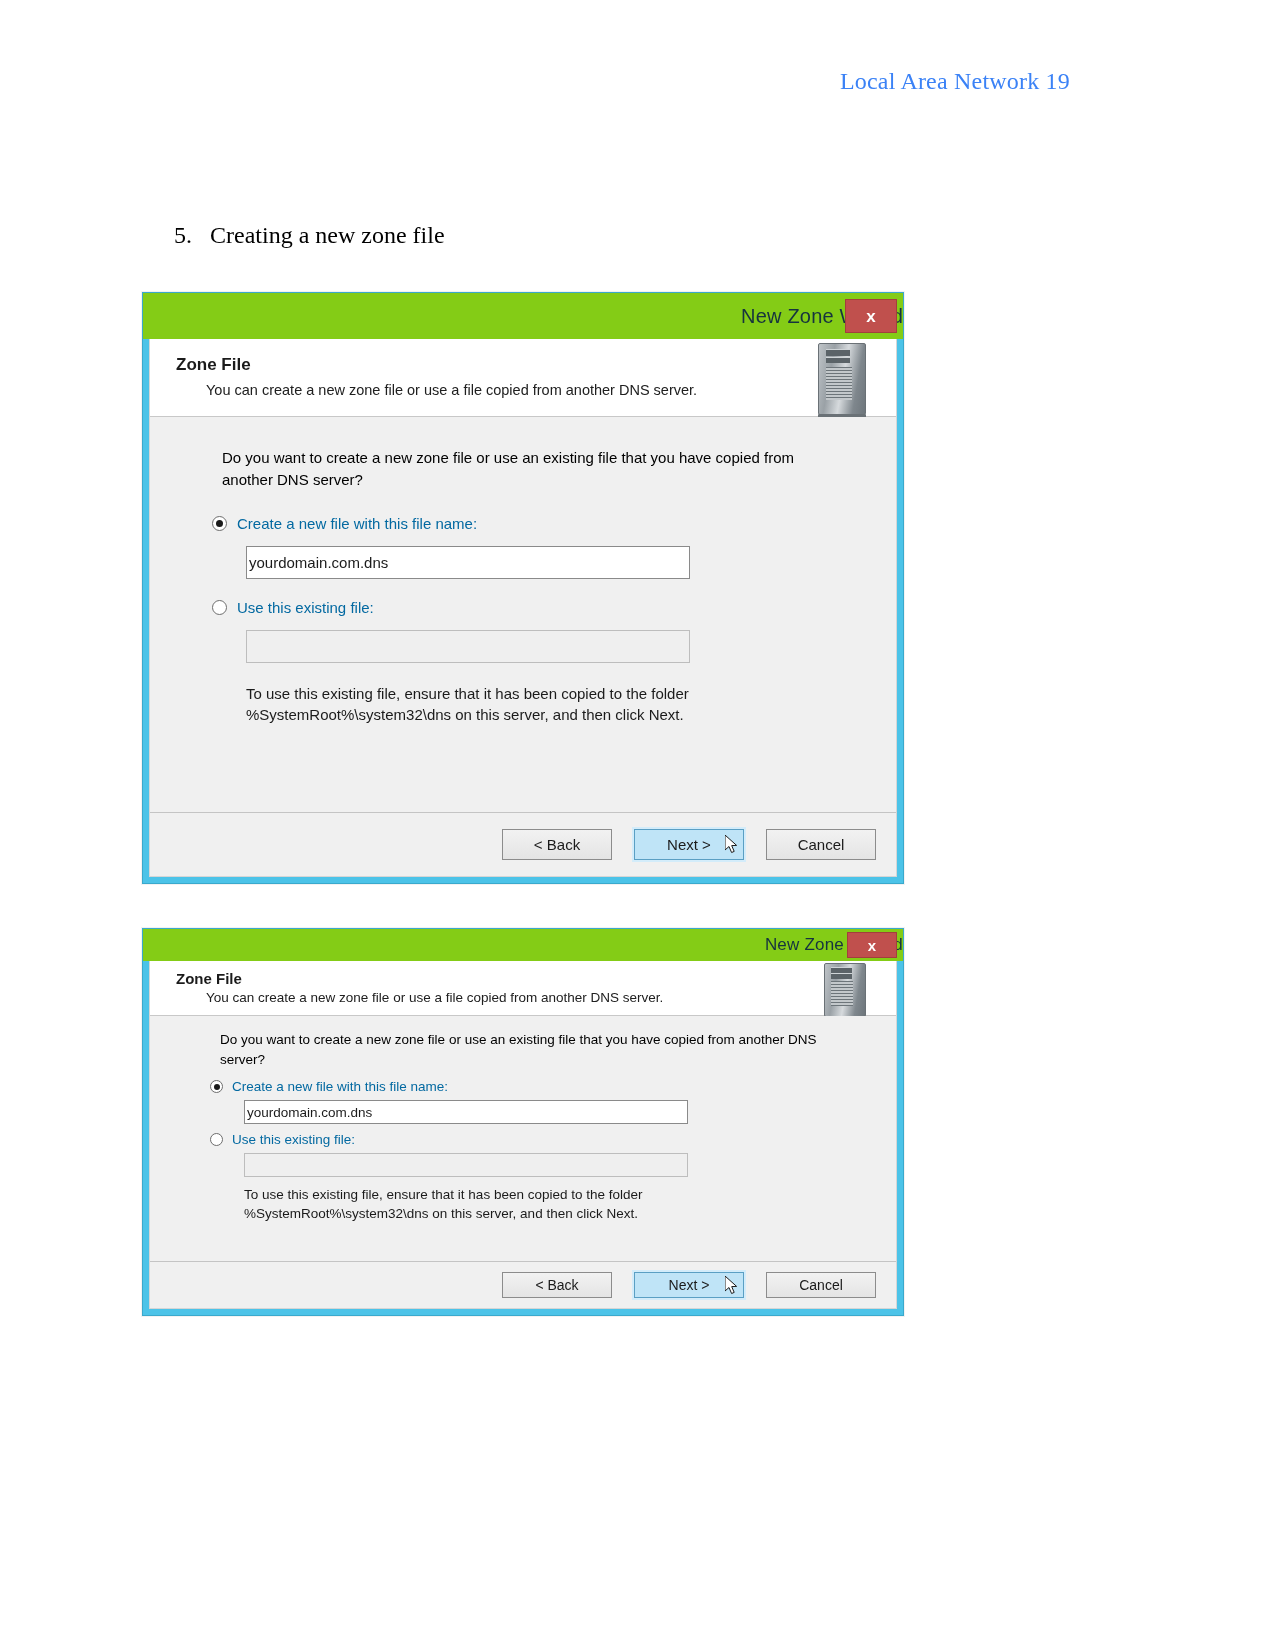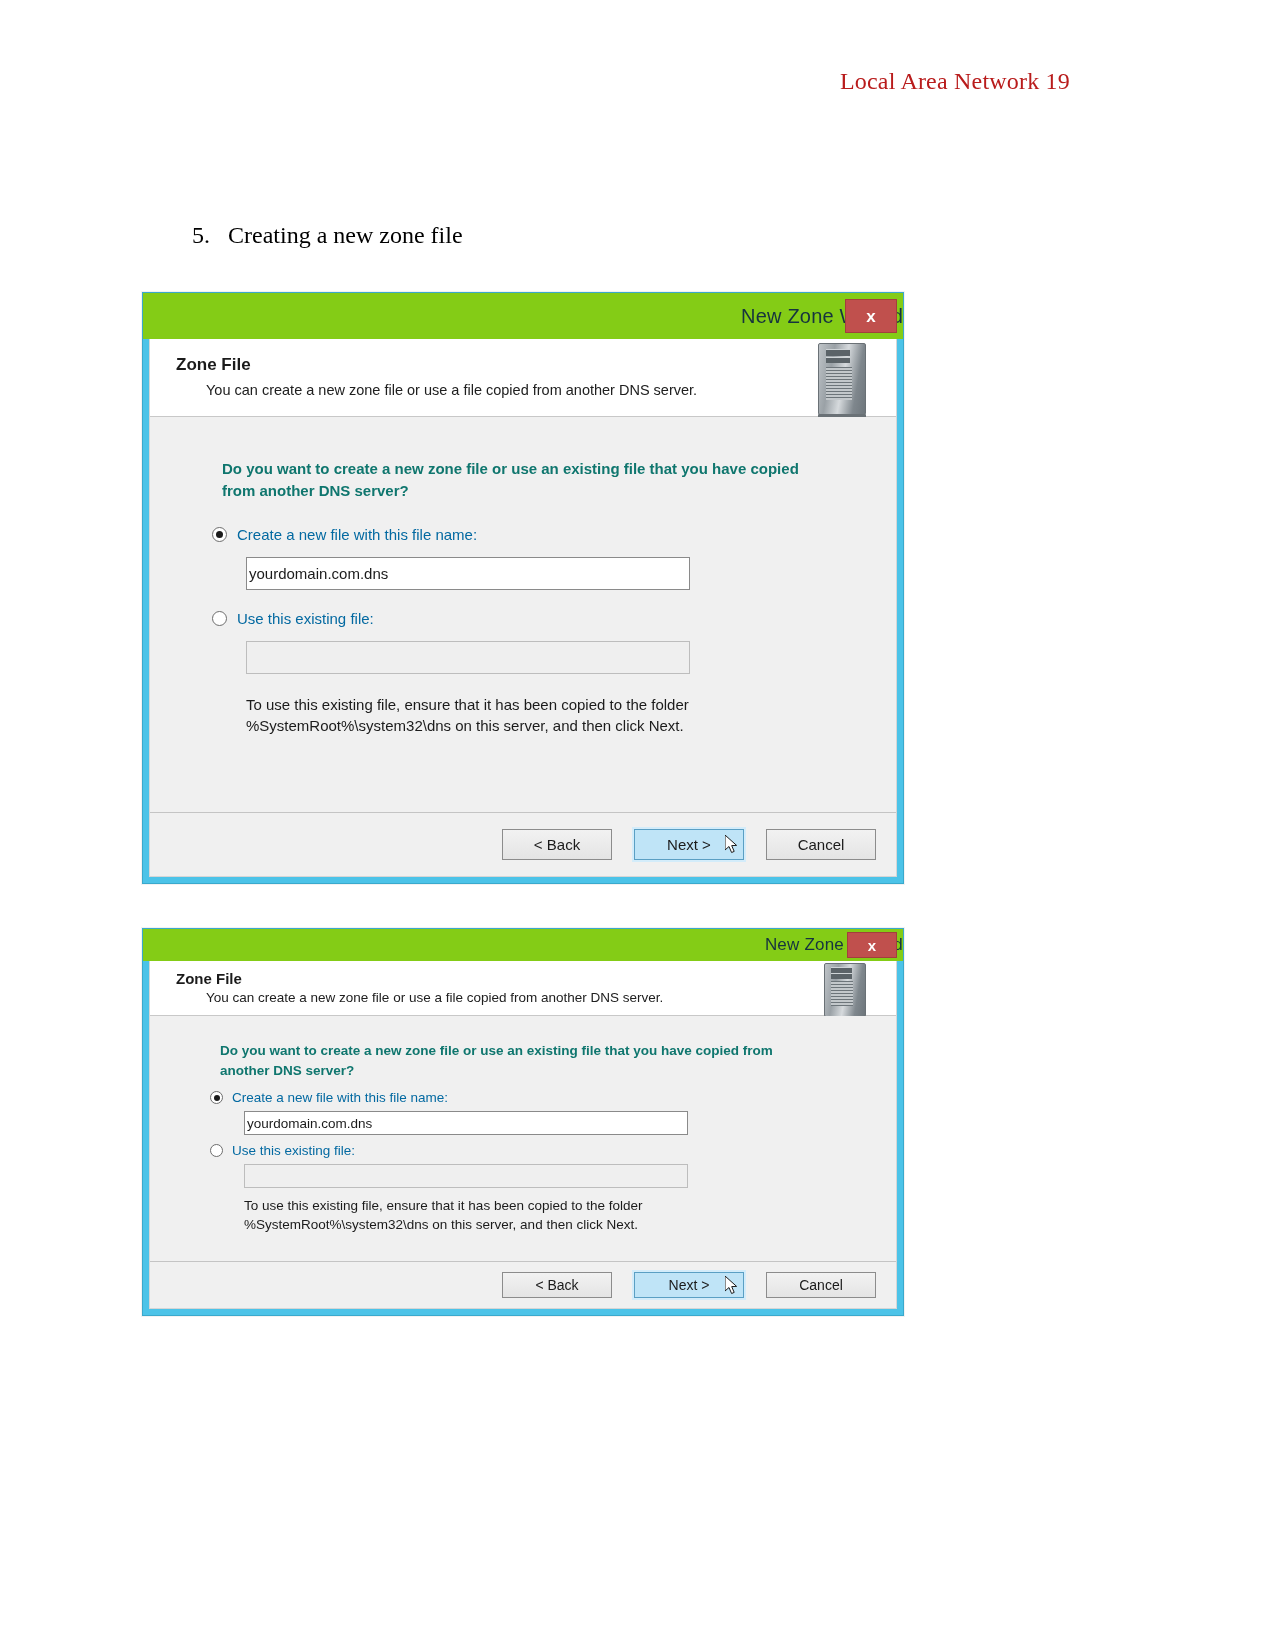--- a/index.html
+++ b/index.html
@@ -8,27 +8,27 @@
     background:#ffffff;
     font-family:"Liberation Serif", serif;
     position:relative;
     overflow:hidden;
   }
 
   
   .page-header{
     position:absolute; top:68px; right:205px;
     font-family:"Liberation Serif", serif;
-    font-size:24px; color:#b91c1c; letter-spacing:.2px;
+    font-size:24px; color:#3b82f6; letter-spacing:.2px;
     white-space:nowrap;
   }
 
   
   .step{
-    position:absolute; left:192px; top:222px;
+    position:absolute; left:174px; top:222px;
     font-family:"Liberation Serif", serif;
     font-size:24px; color:#000; white-space:nowrap;
   }
   .step .num{ display:inline-block; width:36px; }
 
   
   .wizard{
     position:absolute;
     background:#4cc3e8;
     border:1px solid #3aa9cc;
@@ -120,27 +120,26 @@
   }
 
   
   .wz-content{
     flex:1 1 auto;
     background:#f0f0f0;
     position:relative;
     padding:var(--ctp,26px) 0 0 0;
   }
   .wz-question{
-    margin:11px 0 var(--qgap,22px) var(--ind,68px);
+    margin:0 0 var(--qgap,22px) var(--ind,68px);
     font-size:var(--fs,14.5px);
-    color:#0f766e;
+    color:#000000;
     line-height:1.45;
     max-width:var(--qw,600px);
     font-family:"Liberation Sans", sans-serif;
-    font-weight:bold;
   }
   .opt-row{
     display:flex; align-items:center;
     margin-left:var(--optind,58px);
     margin-bottom:var(--optgap,12px);
   }
   .radio{
     width:var(--rs,14px); height:var(--rs,14px);
     border:1px solid #6d6d6d;
     border-radius:50%;

